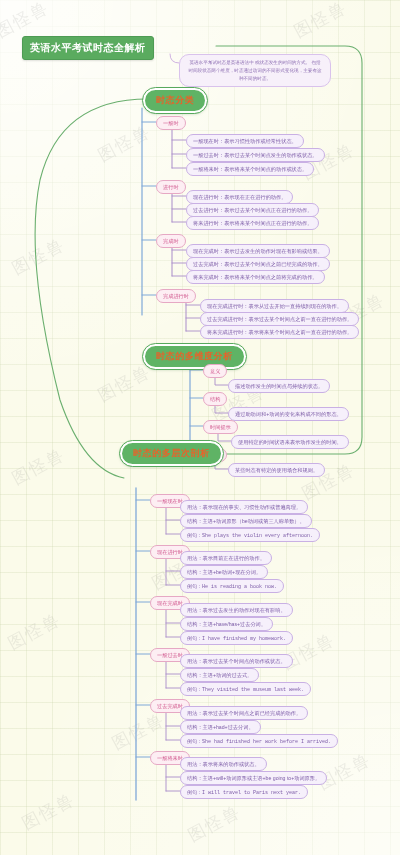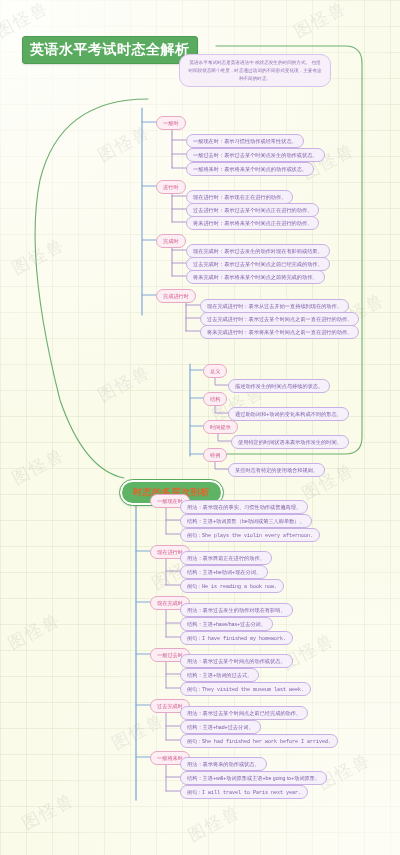--- a/index.html
+++ b/index.html
@@ -39,21 +39,21 @@
   svg.links { position: absolute; left: 0; top: 0; width: 400px; height: 855px; pointer-events: none; }
 
   .node { position: absolute; white-space: nowrap; }
 
   
   .root {
     background: #5aab5f;
     border: 1px solid #4e9b54;
     color: #ffffff;
     font-weight: bold;
-    font-size: 14px;
+    font-size: 10px;
     letter-spacing: .5px;
     padding: 4px 7px;
     border-radius: 3px;
     box-shadow: 0 1px 2px rgba(0,0,0,0.12);
   }
   
   .l1 {
     background: #5fb365;
     border: 2px solid #ffffff;
     outline: 1px solid #57a95d;
@@ -178,20 +178,21 @@
       <path d="M166,660 L166,688 M166,660 L180,660 M166,674 L180,674 M166,688 L180,688" stroke="#a98cc9" stroke-width="0.9"></path>
       <path d="M166,712 L166,740 M166,712 L180,712 M166,726 L180,726 M166,740 L180,740" stroke="#a98cc9" stroke-width="0.9"></path>
       <path d="M166,763 L166,791 M166,763 L180,763 M166,777 L180,777 M166,791 L180,791" stroke="#a98cc9" stroke-width="0.9"></path>
     </g>
   </svg>
 
   <div class="node root" style="left:22px; top:36px;">英语水平考试时态全解析</div>
 
   <div class="node desc" style="left:179px; top:54px; width:152px;">英语水平考试时态是英语语法中 或状态发生的时间的方式。 包括时间段状态两个维度，时态通过动词的不同形式变化现，主要有这种不同的时态。</div>
 
+  <div class="node l1" style="left:143px; top:88px;">时态分类</div>
 
   <div class="node l2" style="left:156px; top:116px;">一般时</div>
   <div class="node l3" style="left:186px; top:134px;">一般现在时：表示习惯性动作或经常性状态。</div>
   <div class="node l3" style="left:186px; top:148px;">一般过去时：表示过去某个时间点发生的动作或状态。</div>
   <div class="node l3" style="left:186px; top:162px;">一般将来时：表示将来某个时间点的动作或状态。</div>
 
   <div class="node l2" style="left:156px; top:180px;">进行时</div>
   <div class="node l3" style="left:186px; top:190px;">现在进行时：表示现在正在进行的动作。</div>
   <div class="node l3" style="left:186px; top:203px;">过去进行时：表示过去某个时间点正在进行的动作。</div>
   <div class="node l3" style="left:186px; top:216px;">将来进行时：表示将来某个时间点正在进行的动作。</div>
@@ -199,34 +200,35 @@
   <div class="node l2" style="left:156px; top:234px;">完成时</div>
   <div class="node l3" style="left:186px; top:244px;">现在完成时：表示过去发生的动作对现在有影响或结果。</div>
   <div class="node l3" style="left:186px; top:257px;">过去完成时：表示过去某个时间点之前已经完成的动作。</div>
   <div class="node l3" style="left:186px; top:270px;">将来完成时：表示将来某个时间点之前将完成的动作。</div>
 
   <div class="node l2" style="left:156px; top:289px;">完成进行时</div>
   <div class="node l3" style="left:200px; top:299px;">现在完成进行时：表示从过去开始一直持续到现在的动作。</div>
   <div class="node l3" style="left:200px; top:312px;">过去完成进行时：表示过去某个时间点之前一直在进行的动作。</div>
   <div class="node l3" style="left:200px; top:325px;">将来完成进行时：表示将来某个时间点之前一直在进行的动作。</div>
 
+  <div class="node l1" style="left:143px; top:344px;">时态的多维度分析</div>
 
   <div class="node l2" style="left:203px; top:364px;">意义</div>
   <div class="node l3" style="left:228px; top:379px;">描述动作发生的时间点与持续的状态。</div>
 
   <div class="node l2" style="left:203px; top:392px;">结构</div>
   <div class="node l3" style="left:228px; top:407px;">通过助动词和+动词的变化来构成不同的形态。</div>
 
   <div class="node l2" style="left:203px; top:420px;">时间提示</div>
   <div class="node l3" style="left:231px; top:435px;">使用特定的时间状语来表示动作发生的时间。</div>
 
   <div class="node l2" style="left:203px; top:448px;">特例</div>
   <div class="node l3" style="left:228px; top:463px;">某些时态有特定的使用场合和规则。</div>
 
-  <div class="node l1" style="left:120px; top:480px;">时态的多层次剖析</div>
+  <div class="node l1" style="left:120px; top:441px;">时态的多层次剖析</div>
 
   <div class="node l2" style="left:150px; top:494px;">一般现在时</div>
   <div class="node l3" style="left:180px; top:500px;">用法：表示现在的事实、习惯性动作或普遍真理。</div>
   <div class="node l3" style="left:180px; top:514px;">结构：主语+动词原形（be动词或第三人称单数）。</div>
   <div class="node l3 mono" style="left:180px; top:528px;">例句：She plays the violin every afternoon.</div>
 
   <div class="node l2" style="left:150px; top:545px;">现在进行时</div>
   <div class="node l3" style="left:180px; top:551px;">用法：表示目前正在进行的动作。</div>
   <div class="node l3" style="left:180px; top:565px;">结构：主语+be动词+现在分词。</div>
   <div class="node l3 mono" style="left:180px; top:579px;">例句：He is reading a book now.</div>

